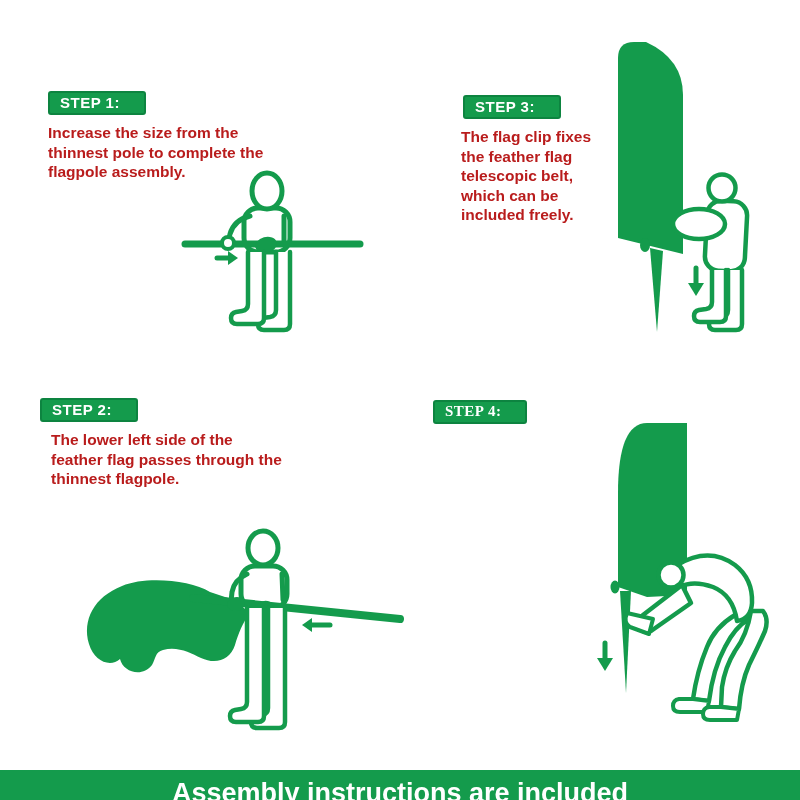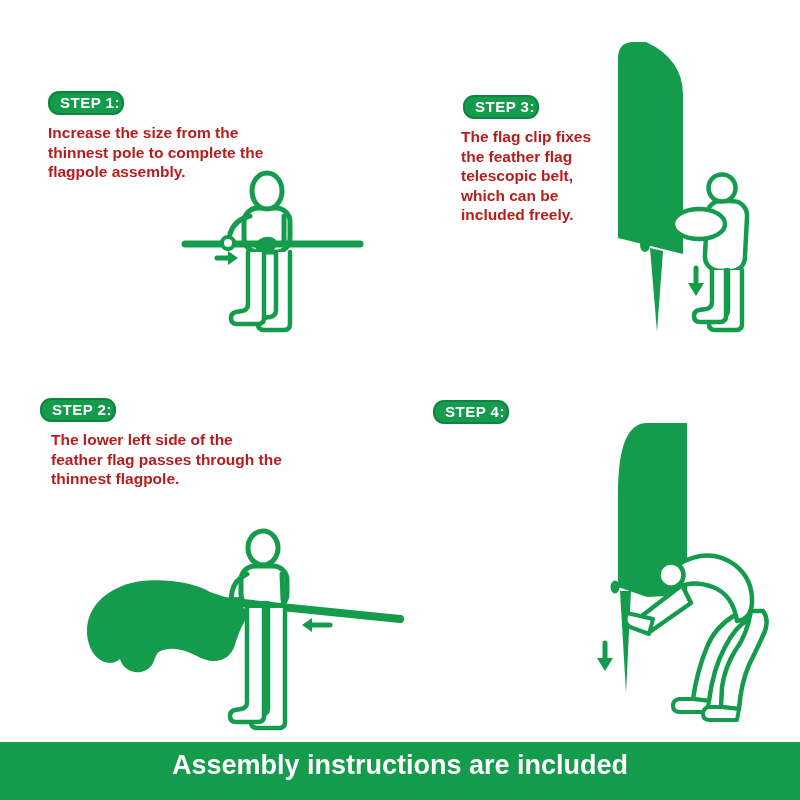--- a/index.html
+++ b/index.html
@@ -5,39 +5,39 @@
   html,body{margin:0;padding:0;}
   body{
     width:800px;height:800px;background:#ffffff;position:relative;overflow:hidden;
     font-family:"Liberation Sans",sans-serif;
   }
   .step{position:absolute;}
   .pill{
     display:inline-block;
     background:#149b4c;
     border:2px solid #0d8440;
-    border-radius:11px;
+    border-radius:3px;
     color:#ffffff;
     font-weight:bold;
     font-size:15px;
     line-height:19px;
-    padding:0 2px 1px 10px;
+    padding:0 24px 1px 10px;
     letter-spacing:.5px;
   }
   .steptext{
     font-weight:bold;
     font-size:15.5px;
     line-height:19.5px;
     color:#b91c1c;
     white-space:pre-line;
     margin-top:8px;
   }
   .fig{position:absolute;}
   .banner{
-    position:absolute;left:0;bottom:0;width:800px;height:58px;
+    position:absolute;left:0;bottom:0;width:800px;height:30px;
     background:#149b4c;color:#ffffff;
     font-weight:bold;font-size:27px;line-height:47px;text-align:center;
   }
 </style>
 </head>
 <body>
 
 <div class="step" style="left:48px;top:91px;width:265px;">
   <span class="pill">STEP 1:</span>
   <div class="steptext">Increase the size from the
@@ -54,21 +54,21 @@
 
 <div class="step" style="left:432px;top:95px;width:190px;margin-left:31px;">
   <span class="pill">STEP 3:</span>
   <div class="steptext" style="margin-left:-2px;">The flag clip fixes
 the feather flag
 telescopic belt,
 which can be
 included freely.</div>
 </div>
 
-<div class="step" style="left:433px;top:400px;width:215px;">
+<div class="step" style="left:433px;top:400px;width:215px;font-family:Liberation Serif, serif;">
   <span class="pill">STEP 4:</span>
 </div>
 
 <svg class="fig" style="left:172px;top:158px;" width="220" height="185" viewBox="0 0 220 185">
   <g stroke-linecap="round" stroke-linejoin="round">
     <rect x="72" y="50" width="46" height="44" rx="14" fill="#fff" stroke="#149b4c" stroke-width="5"></rect>
     <path d="M78,58 Q62,62 58,76 L56,84" fill="none" stroke="#149b4c" stroke-width="5"></path>
     <line x1="112" y1="58" x2="112" y2="84" stroke="#149b4c" stroke-width="5"></line>
     <ellipse cx="95" cy="33" rx="15" ry="18" fill="#fff" stroke="#149b4c" stroke-width="5"></ellipse>
     <line x1="13" y1="86" x2="188" y2="86" stroke="#149b4c" stroke-width="7"></line>

